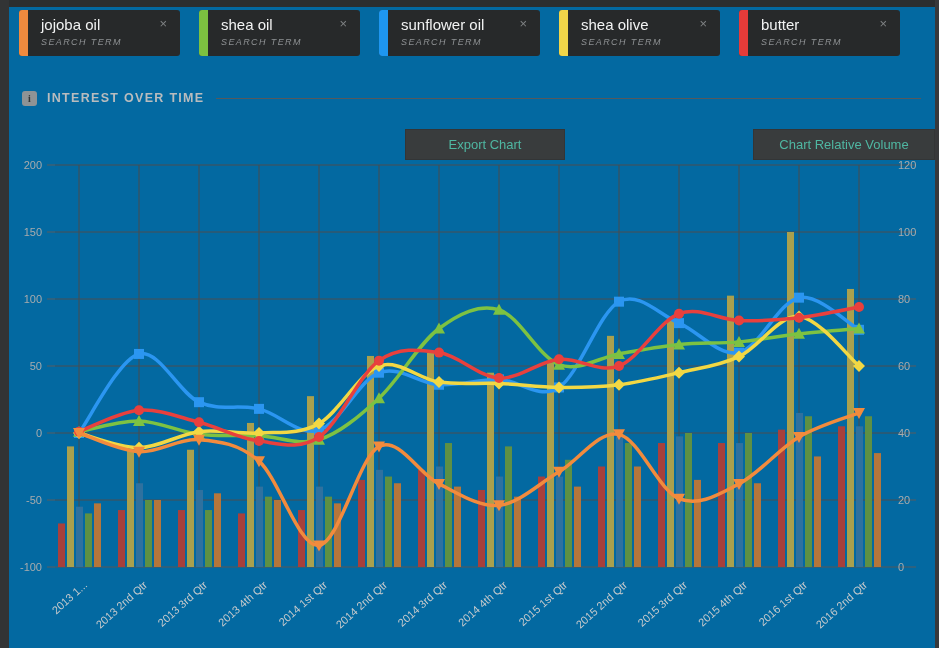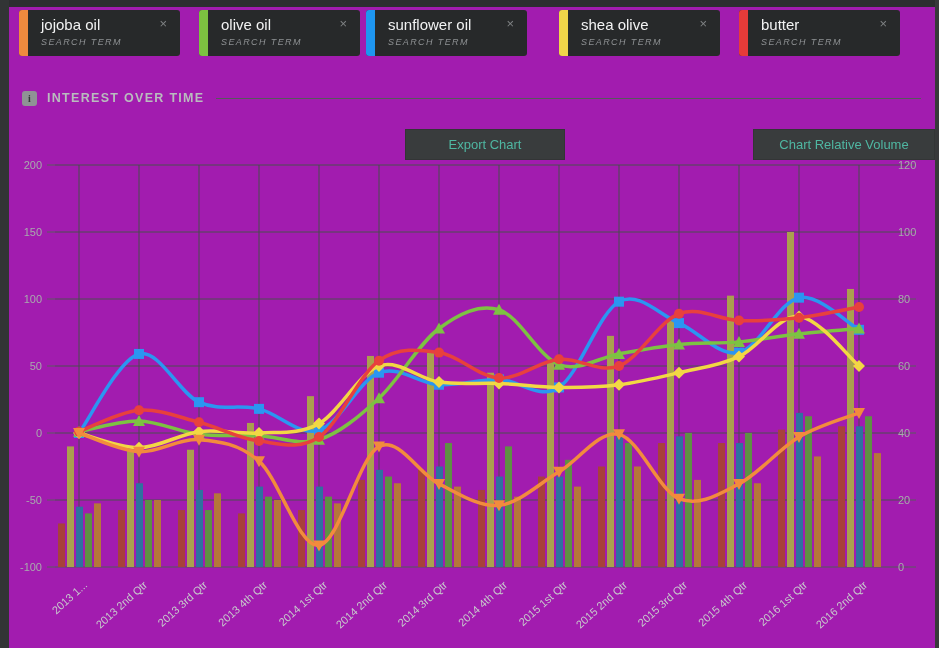--- a/index.html
+++ b/index.html
@@ -1,18 +1,18 @@
 <!DOCTYPE html>
 <html><head>
 <meta charset="utf-8">
 <style>
   html,body{margin:0;padding:0;background:#2c2e2f;}
   .screen{
     position:relative;width:939px;height:648px;overflow:hidden;
-    background:#a21caf;font-family:"Liberation Sans",sans-serif;
+    background:#0369a1;font-family:"Liberation Sans",sans-serif;
     -webkit-font-smoothing:antialiased;
   }
   .edge-top{position:absolute;left:0;top:0;width:939px;height:7px;background:#2c2e2f;}
   .edge-left{position:absolute;left:0;top:0;width:9px;height:648px;background:#323435;}
   .edge-right{position:absolute;right:0;top:0;width:4px;height:648px;background:#38393b;}
 
   
   .chip{
     position:absolute;top:10px;width:161px;height:46px;background:#27292a;
     border-radius:3px;box-sizing:border-box;
@@ -70,25 +70,25 @@
 <div class="screen">
 
   <div class="chip" style="left:19px">
     <div class="strip" style="background: rgb(239, 138, 62);"></div>
     <div class="title">jojoba oil</div>
     <div class="sub">SEARCH TERM</div>
     <div class="close">×</div>
   </div>
   <div class="chip" style="left:199px">
     <div class="strip" style="background: rgb(124, 193, 64);"></div>
-    <div class="title">olive oil</div>
-    <div class="sub">SEARCH TERM</div>
-    <div class="close">×</div>
-  </div>
-  <div class="chip" style="left:366px">
+    <div class="title">shea oil</div>
+    <div class="sub">SEARCH TERM</div>
+    <div class="close">×</div>
+  </div>
+  <div class="chip" style="left:379px">
     <div class="strip" style="background: rgb(30, 150, 240);"></div>
     <div class="title">sunflower oil</div>
     <div class="sub">SEARCH TERM</div>
     <div class="close">×</div>
   </div>
   <div class="chip" style="left:559px">
     <div class="strip" style="background: rgb(240, 213, 73);"></div>
     <div class="title">shea olive</div>
     <div class="sub">SEARCH TERM</div>
     <div class="close">×</div>

